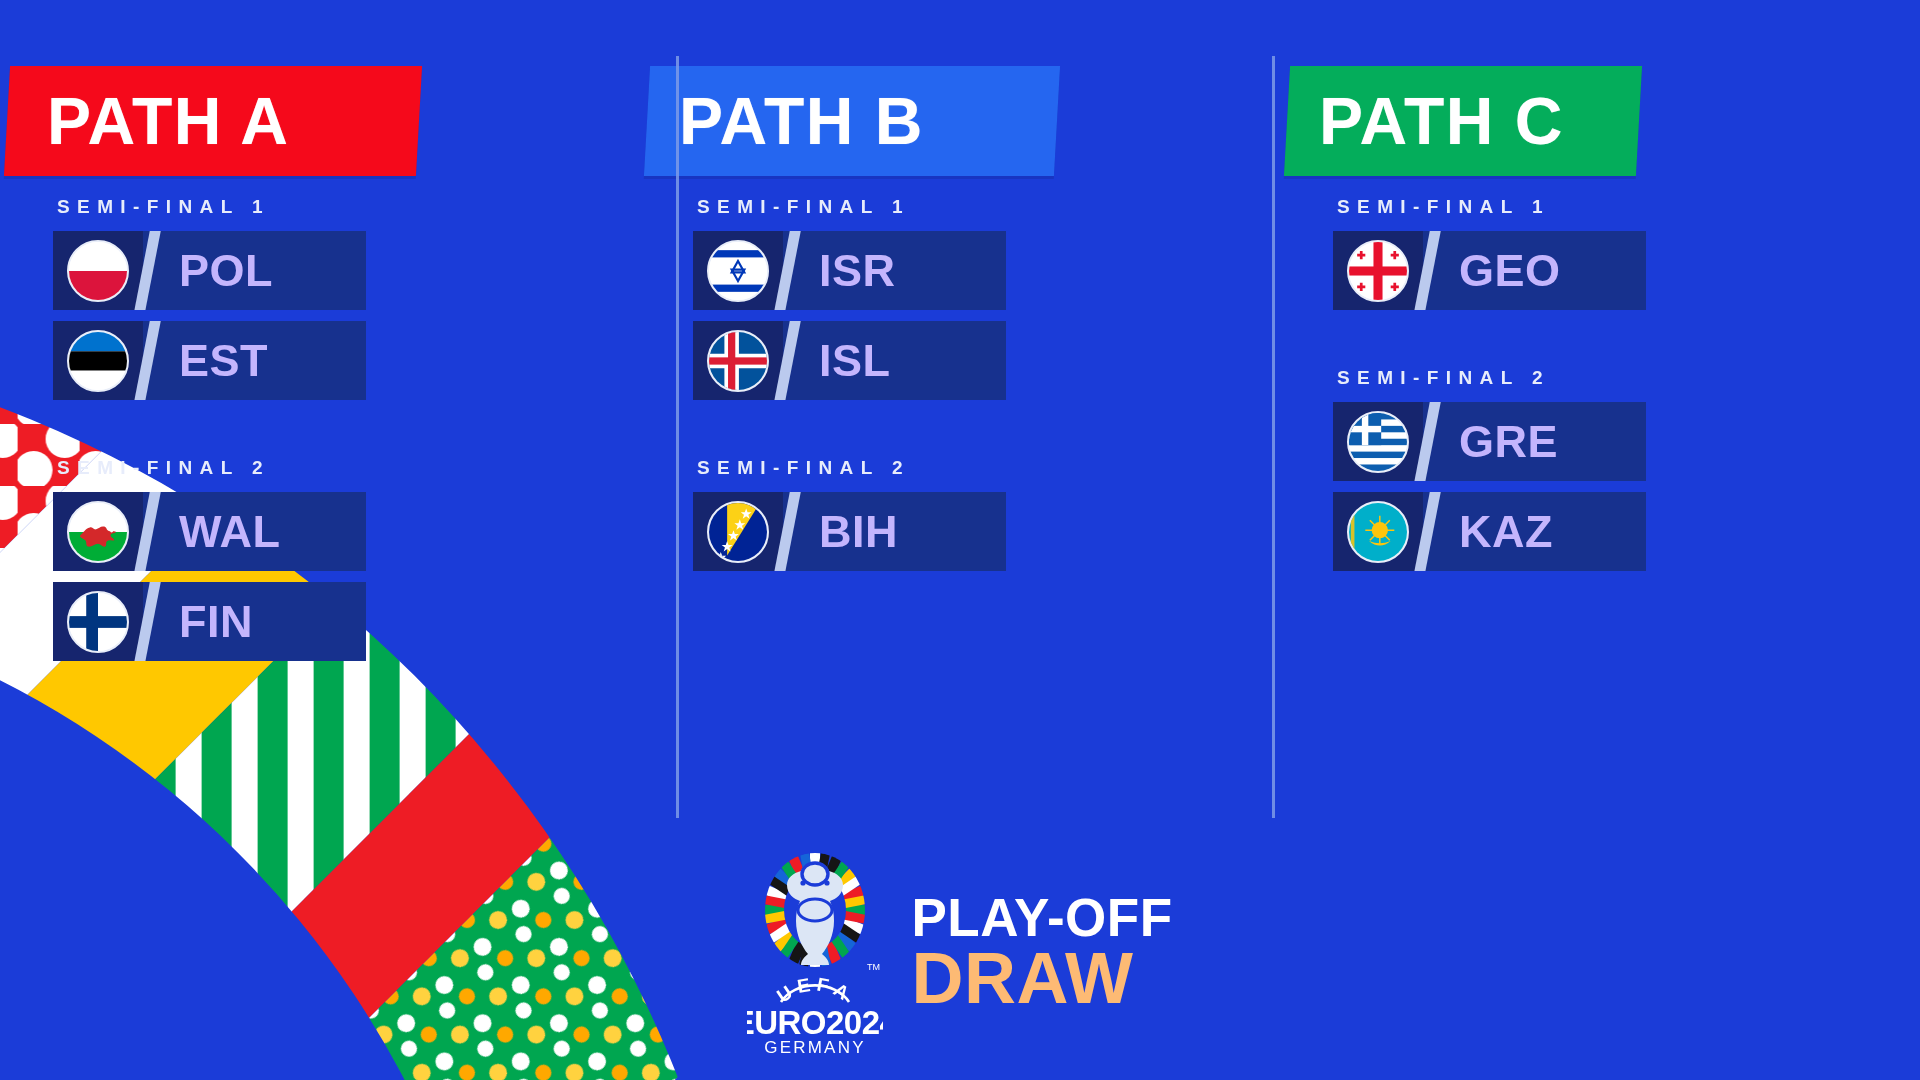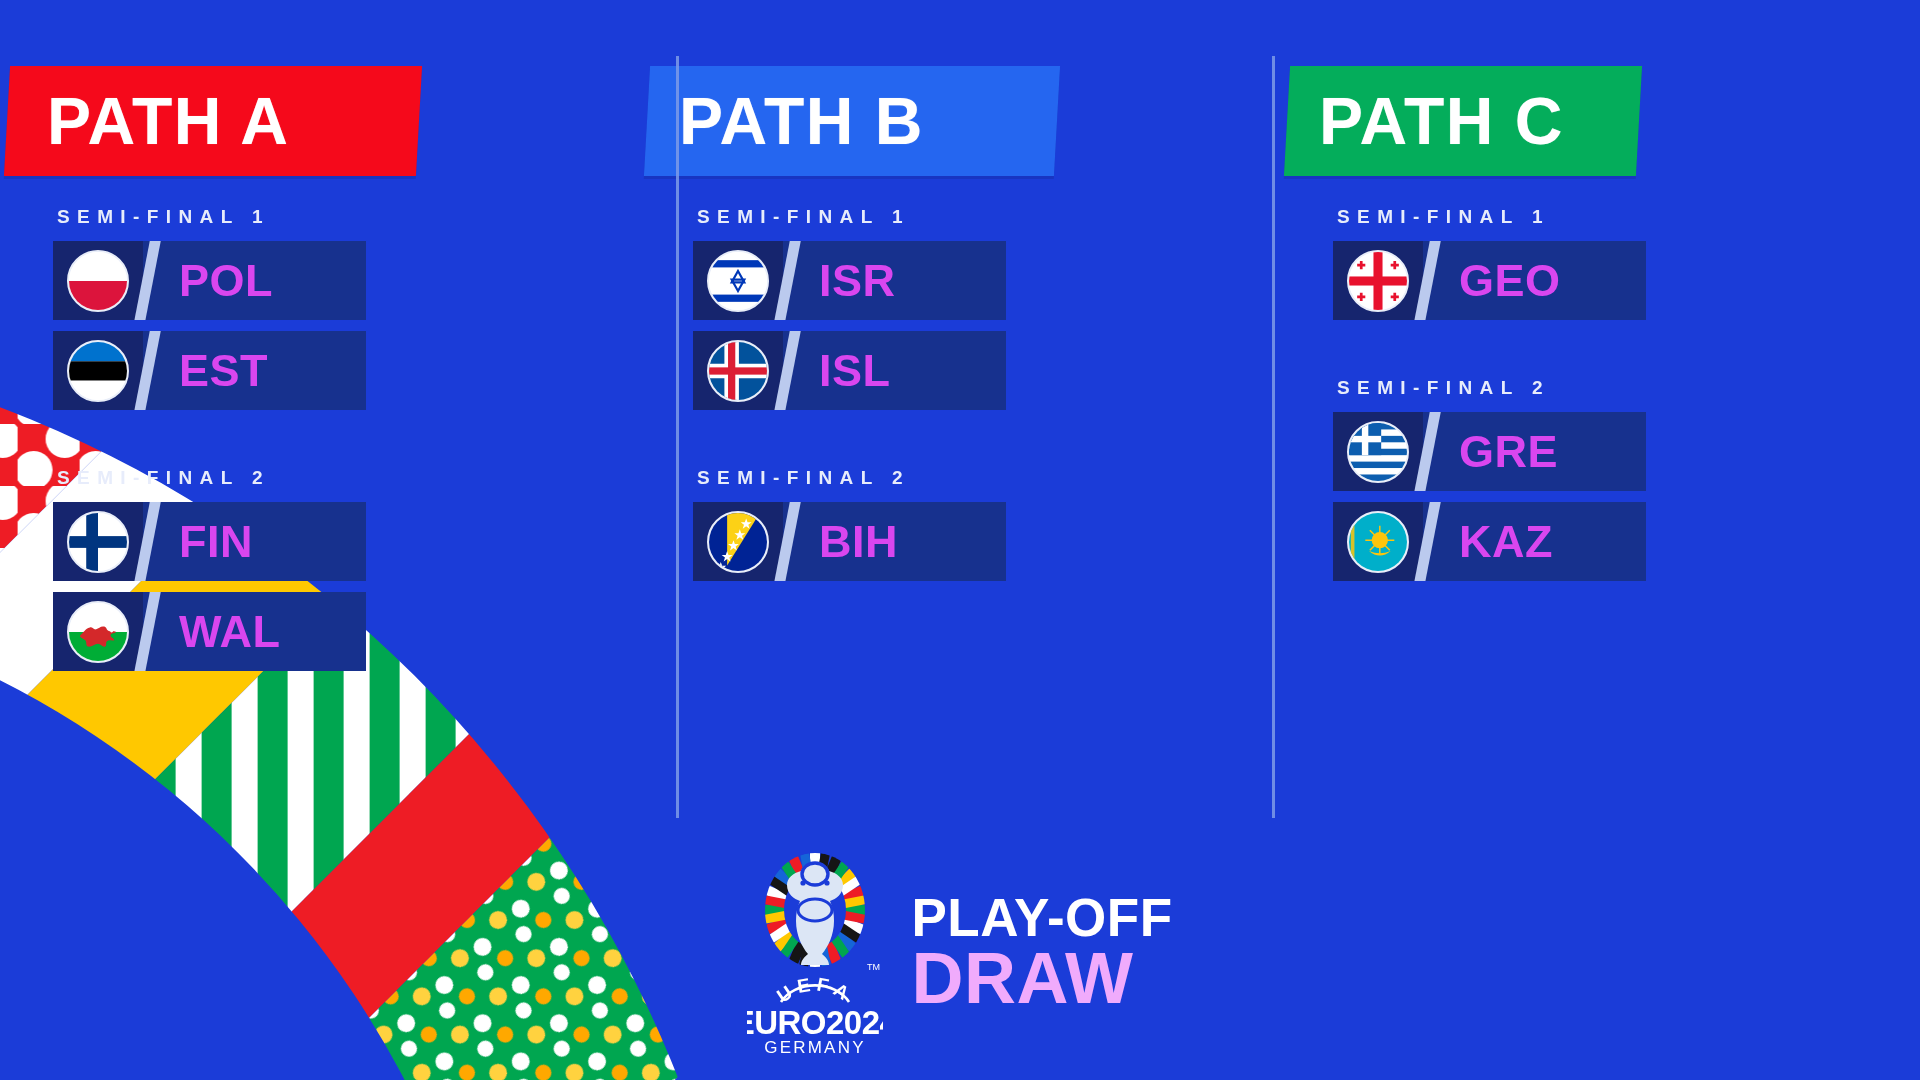--- a/index.html
+++ b/index.html
@@ -52,21 +52,21 @@
     font-family:"Liberation Sans", sans-serif;
     text-shadow:0 0 1px rgba(255,255,255,.4);
   }
 
   
   .col-a .banner { left:7px;   width:412px; padding-left:40px; }
   .col-b .banner { left:7px;   width:410px; padding-left:32px; }
   .col-c .banner { left:7px;   width:352px; padding-left:32px; }
 
   
-  .sf-group { margin-top:22px; }
+  .sf-group { margin-top:12px; }
   .sf-group.second { margin-top:57px; }
   .sf-label {
     color:#E7ECFB;
     font-size:19px; font-weight:700;
     letter-spacing:7.4px;
     margin-left:57px;
     margin-bottom:13px;
     white-space:nowrap;
   }
 
@@ -98,42 +98,42 @@
   }
   .flag svg { display:block; width:100%; height:100%; }
   .slash {
     position:absolute; left:89px; top:-9px; z-index:3;
     width:11px; height:98px;
     background:#BBCAEE;
     transform:skewX(-11deg);
   }
   .team-code {
     position:relative; z-index:2;
-    color:#d946ef;
+    color:#c4b5fd;
     font-size:45px; font-weight:900;
     letter-spacing:.5px;
     margin-left:36px;
     line-height:1;
     white-space:nowrap;
   }
 
   
   #brand {
     position:absolute; left:0; bottom:22px; width:1920px;
     display:flex; align-items:center; justify-content:center;
     gap:28px; z-index:6;
   }
   #euro-logo { width:136px; height:210px; flex:0 0 auto; }
   #playoff-text { line-height:.97; }
   #playoff-text .l1 {
     display:block; color:#FFFFFF;
     font-size:53px; font-weight:900; letter-spacing:.5px;text-align:center;
   }
   #playoff-text .l2 {
-    display:block; color:#f0abfc;
+    display:block; color:#fdba74;
     font-size:72px; font-weight:900; letter-spacing:.5px;
   }
 </style>
 </head>
 <body>
 
 <svg id="ribbon-arc" viewBox="0 0 1180 1180">
   <defs>
     <clipPath id="arcClip">
       <path d="M 1180 1180 A 1180 1180 0 0 0 0 0 L 0 250 A 930 930 0 0 1 930 1180 Z"></path>
@@ -212,43 +212,43 @@
       </div>
     </div>
 
     <div class="sf-group second">
       <div class="sf-label">SEMI-FINAL 2</div>
 
       <div class="team-row">
         <div class="flag-holder">
           <div class="flag">
             <svg viewBox="0 0 64 64">
+              <rect width="64" height="32" fill="#FFFFFF"></rect>
+                <rect y="32" width="64" height="32" fill="#00AD36"></rect>
+              <path d="M12 36 c4-3 6-8 11-9 c3-1 4 3 7 2 c3-1 5-4 9-3 c3 1 2 4 5 5 c3 1 6-1 8 1 c-2 2-5 1-6 3 c-1 3 3 3 4 6 c-3 1-6-1-8 1 c-2 2 0 5-2 6 c-3 1-5-3-8-3 c-4 0-7 4-11 3 c-3-1-1-5-3-7 c-2-2-5-2-6-5 Z" fill="#D4282A"></path>
+              <circle cx="47" cy="31" r="1.6" fill="#FFFFFF"></circle>
+            </svg>
+          </div>
+        </div>
+        <div class="slash"></div>
+        <span class="team-code">WAL</span>
+      </div>
+
+      <div class="team-row">
+        <div class="flag-holder">
+          <div class="flag">
+            <svg viewBox="0 0 64 64">
                 <rect width="64" height="64" fill="#FFFFFF"></rect>
                 <rect x="19" y="0" width="13" height="64" fill="#003580"></rect>
                 <rect x="0" y="25.5" width="64" height="13" fill="#003580"></rect>
               </svg>
           </div>
         </div>
         <div class="slash"></div>
         <span class="team-code">FIN</span>
-      </div>
-
-      <div class="team-row">
-        <div class="flag-holder">
-          <div class="flag">
-            <svg viewBox="0 0 64 64">
-              <rect width="64" height="32" fill="#FFFFFF"></rect>
-                <rect y="32" width="64" height="32" fill="#00AD36"></rect>
-              <path d="M12 36 c4-3 6-8 11-9 c3-1 4 3 7 2 c3-1 5-4 9-3 c3 1 2 4 5 5 c3 1 6-1 8 1 c-2 2-5 1-6 3 c-1 3 3 3 4 6 c-3 1-6-1-8 1 c-2 2 0 5-2 6 c-3 1-5-3-8-3 c-4 0-7 4-11 3 c-3-1-1-5-3-7 c-2-2-5-2-6-5 Z" fill="#D4282A"></path>
-              <circle cx="47" cy="31" r="1.6" fill="#FFFFFF"></circle>
-            </svg>
-          </div>
-        </div>
-        <div class="slash"></div>
-        <span class="team-code">WAL</span>
       </div>
     </div>
   </div>
 
   <div class="path-col col-b">
     <div class="banner-wrap">
       <div class="banner" style="background:#2566F0">
         <span class="banner-label">PATH B</span>
       </div>
     </div>

